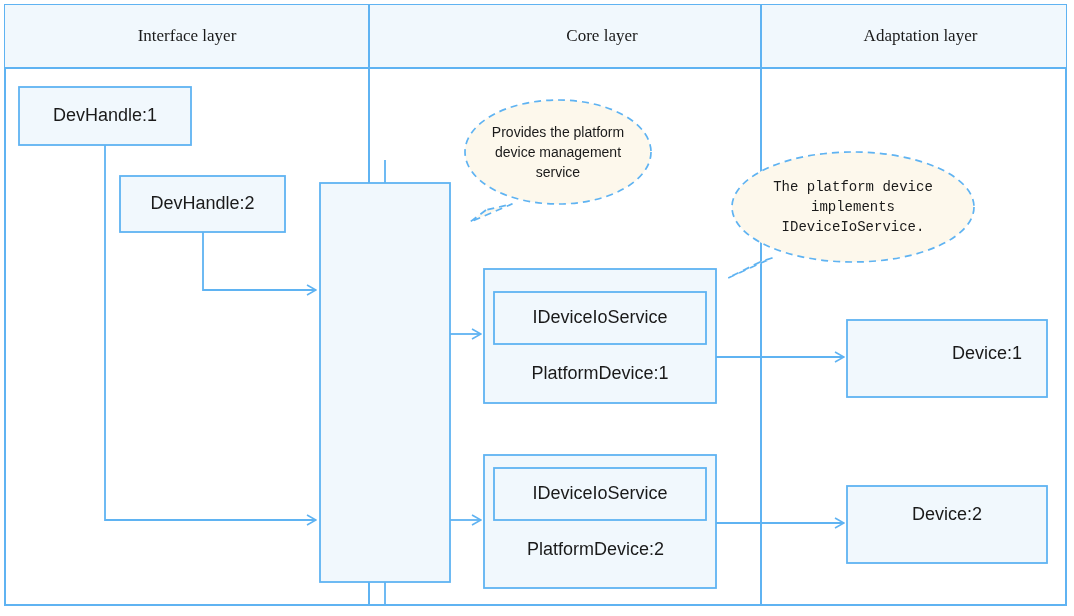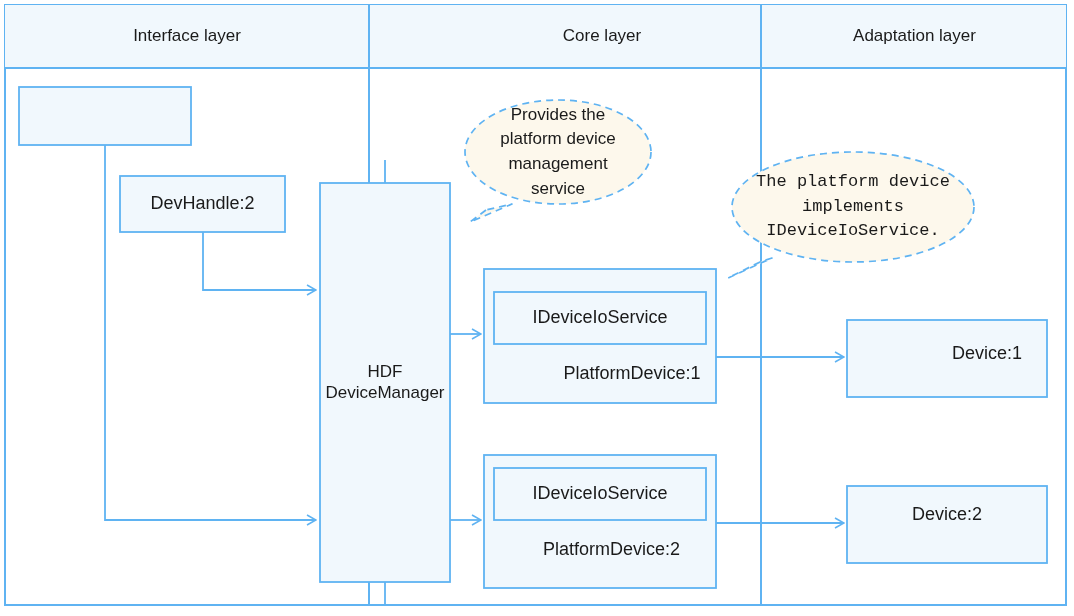--- a/index.html
+++ b/index.html
@@ -30,29 +30,30 @@
     align-items: center;
     justify-content: center;
     text-align: center;
     color: #1a1a1a;
     pointer-events: none;
     white-space: pre-line;
     line-height: 1.22;
   }
   .header-label {
     font-size: 17px;
+    font-family: Liberation Serif, serif;
   }
   .box-label {
     font-size: 18px;
   }
   .box-label-sm {
     font-size: 17px;
   }
   .bubble-label {
-    font-size: 17px;
+    font-size: 14px;
     line-height: 1.45;
     color: #1a1a1a;
   }
 </style>
 </head>
 <body>
 
 <div id="canvas">
 
   <svg id="svg-layer" viewBox="0 0 1074 616" xmlns="http://www.w3.org/2000/svg">
@@ -126,32 +127,31 @@
       <ellipse cx="558" cy="152" rx="93" ry="52" fill="#fdf8ec" stroke="#5fb3f2" stroke-width="1.7" stroke-dasharray="7 5"></ellipse>
     </g>
     <g>
       <path d="M760,262 L728,278 L772,258 Z" fill="#fdf8ec" stroke="#5fb3f2" stroke-width="1.7" stroke-dasharray="7 5" stroke-linejoin="round"></path>
       <ellipse cx="853" cy="207" rx="121" ry="55" fill="#fdf8ec" stroke="#5fb3f2" stroke-width="1.7" stroke-dasharray="7 5"></ellipse>
     </g>
   </svg>
 
   <div class="node-label header-label" style="left:5px; top:5px; width:364px; height:63px;">Interface layer</div>
   <div class="node-label header-label" style="left:371px; top:5px; width:390px; height:63px;padding-left:36px;">Core layer</div>
-  <div class="node-label header-label" style="left:763px; top:5px; width:303px; height:63px;">Adaptation layer</div>
+  <div class="node-label header-label" style="left:763px; top:5px; width:303px; height:63px;padding-left:6px;">Adaptation layer</div>
 
+  <div class="node-label box-label" style="left:19px; top:87px; width:172px; height:58px;">DevHandle:1</div>
   <div class="node-label box-label" style="left:120px; top:176px; width:165px; height:56px;text-align:center;">DevHandle:2</div>
 
-  <div class="node-label box-label-sm" style="left:320px; top:183px; width:130px; height:399px;">HDF
-DeviceManager</div>
 
   <div class="node-label box-label" style="left:494px; top:292px; width:212px; height:52px;">IDeviceIoService</div>
-  <div class="node-label box-label" style="left:484px; top:344px; width:232px; height:59px;padding-left:32px;">PlatformDevice:1</div>
+  <div class="node-label box-label" style="left:484px; top:344px; width:232px; height:59px;">PlatformDevice:1</div>
 
   <div class="node-label box-label" style="left:494px; top:468px; width:212px; height:52px;">IDeviceIoService</div>
-  <div class="node-label box-label" style="left:484px; top:520px; width:223px; height:60px;padding-left:16px;">PlatformDevice:2</div>
+  <div class="node-label box-label" style="left:484px; top:520px; width:223px; height:60px;">PlatformDevice:2</div>
 
   <div class="node-label box-label" style="left:847px; top:320px; width:200px; height:67px;padding-left:40px;">Device:1</div>
   <div class="node-label box-label" style="left:847px; top:486px; width:200px; height:58px;">Device:2</div>
 
   <div class="node-label bubble-label" style="left:487px; top:112px; width:142px; height:80px;">Provides the platform device management service</div>
   <div class="node-label bubble-label" style="left:750px; top:175px; width:206px; height:64px;font-family:Liberation Mono, monospace;">The platform device implements IDeviceIoService.</div>
 
 </div>
 
 </body></html>

